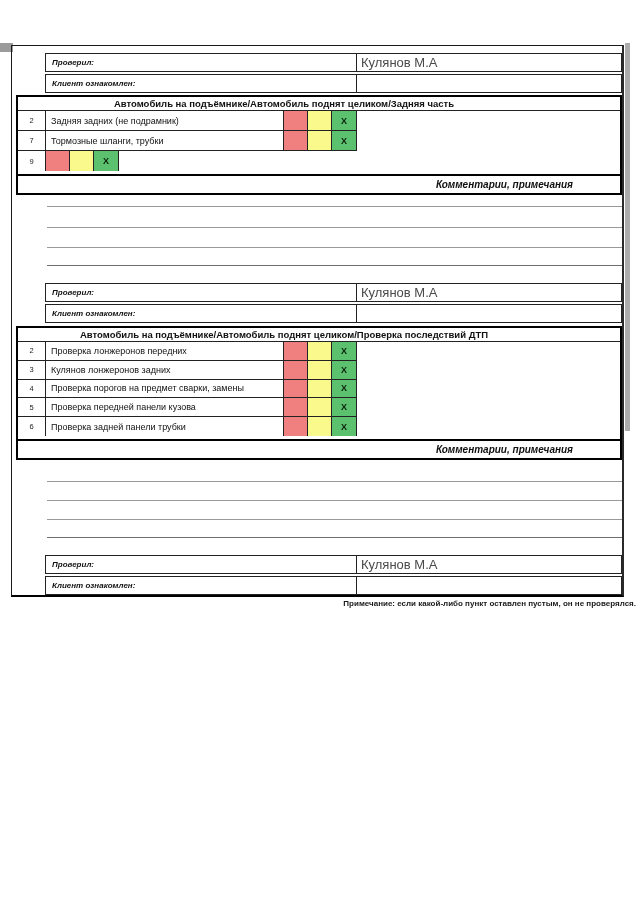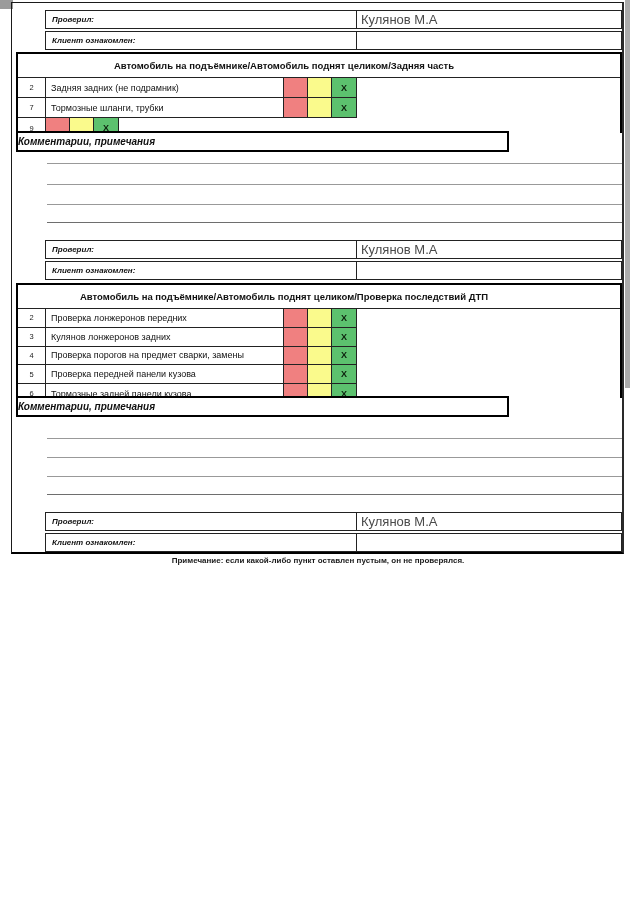--- a/index.html
+++ b/index.html
@@ -1,21 +1,21 @@
 <!DOCTYPE html>
 <html style="--status-red: #F08080; --status-yellow: #FAFA8C; --status-green: #5CC16E;"><head>
 <meta charset="utf-8">
 <style>
   * { margin:0; padding:0; box-sizing:border-box; }
   html,body { background:#ffffff; }
   .page {
     position:relative; width:636px; height:900px; background:#fff;
     font-family:"Liberation Sans", sans-serif; color:#111; overflow:hidden;
   }
-  .abs { position:absolute; }
+  .abs { position:absolute;margin-top:43px; }
 
   
   .corner-smudge { left:0; top:0; width:13px; height:9px; background:#9b9b9b; }
   .outer-frame {
     left:11px; top:2px; width:613px; height:552px;
     border-top:1px solid #1a1a1a; border-left:1px solid #1a1a1a;
     border-right:2px solid #2a2a2a; border-bottom:2px solid #000;
   }
   .right-shadow { left:625px; top:0; width:5px; height:388px; background:#9e9e9e; opacity:.85; }
 
@@ -23,50 +23,50 @@
   .sign-block { left:45px; width:577px; }
   .sign-row { display:flex; height:19px; border:1px solid #222; background:#fff; margin-bottom:2px; }
   .sign-cell { display:flex; align-items:center; overflow:hidden; white-space:nowrap; }
   .sign-cell.lbl { width:311px; border-right:1px solid #222; padding-left:6px;
                    font-size:8px; font-weight:bold; font-style:italic; color:#111; }
   .sign-cell.val { flex:1; padding-left:4px; font-size:13px; color:#4a4a4a; }
 
   
   .section { left:16px; width:606px; border:2px solid #000; background:#fff; }
   .section-header {
-    height:24px; border-bottom:1px solid #222; display:flex; align-items:center; justify-content:center;
+    height:14px; border-bottom:1px solid #222; display:flex; align-items:center; justify-content:center;
     font-size:9.5px; font-weight:bold; padding-right:70px; white-space:nowrap;
   }
   .chk-row { display:flex; }
   .sec-a .chk-row { height:20px; }
   .sec-b .chk-row { height:18.8px; }
   .chk-row .c { display:flex; align-items:center; border-right:1px solid #222; border-bottom:1px solid #222; }
   .chk-row.last .c { border-bottom:none; }
   .c.num { width:28px; justify-content:center; font-size:7.5px; color:#222; border-right:1px solid #222; }
   .c.lab { width:238px; padding-left:5px; font-size:9px; white-space:nowrap; overflow:hidden; }
   .c.bad  { width:24px; background:var(--status-red,#F08080); }
   .c.warn { width:24px; background:var(--status-yellow,#FAFA8C); }
   .c.ok   { width:25px; background:var(--status-green,#5CC16E);
             justify-content:center; font-size:9px; font-weight:bold; color:#0d1f0d; }
   .c.rest { flex:1; border:none; background:#fff; }
 
   
   .comments-box {
-    left:16px; width:493px; height:21px; border:2px solid #000; background:#fff;
-    display:flex; align-items:center; justify-content:flex-start;
-    font-size:10px; font-weight:bold; font-style:italic; padding-right:75px; white-space:nowrap;
+    left:16px; width:606px; height:21px; border:2px solid #000; background:#fff;
+    display:flex; align-items:center; justify-content:flex-end;
+    font-size:10px; font-weight:bold; font-style:italic; padding-right:47px; white-space:nowrap;
   }
 
   
   .cline { left:47px; width:575px; height:0; border-top:1px solid #999; }
   .cline.strong { border-top-color:#6e6e6e; }
 
   
   .footer-note {
-    left:0; top:556px; width:636px; text-align:center;
+    left:0; top:556px; width:636px; text-align:right;
     font-size:8px; font-weight:bold; color:#1a1a1a; white-space:nowrap;
   }
 </style>
 </head>
 <body>
 
 <div class="page">
 
   <div class="abs corner-smudge"></div>
   <div class="abs outer-frame"></div>
@@ -159,21 +159,21 @@
     <div class="chk-row">
       <div class="c num">5</div>
       <div class="c lab">Проверка передней панели кузова</div>
       <div class="c bad"></div>
       <div class="c warn"></div>
       <div class="c ok">X</div>
       <div class="c rest"></div>
     </div>
     <div class="chk-row last">
       <div class="c num">6</div>
-      <div class="c lab">Тормозные задней панели кузова</div>
+      <div class="c lab">Проверка задней панели трубки</div>
       <div class="c bad"></div>
       <div class="c warn"></div>
       <div class="c ok">X</div>
       <div class="c rest"></div>
     </div>
   </div>
 
   <div class="abs comments-box" style="top:396px">
     <span>Комментарии, примечания</span>
   </div>

